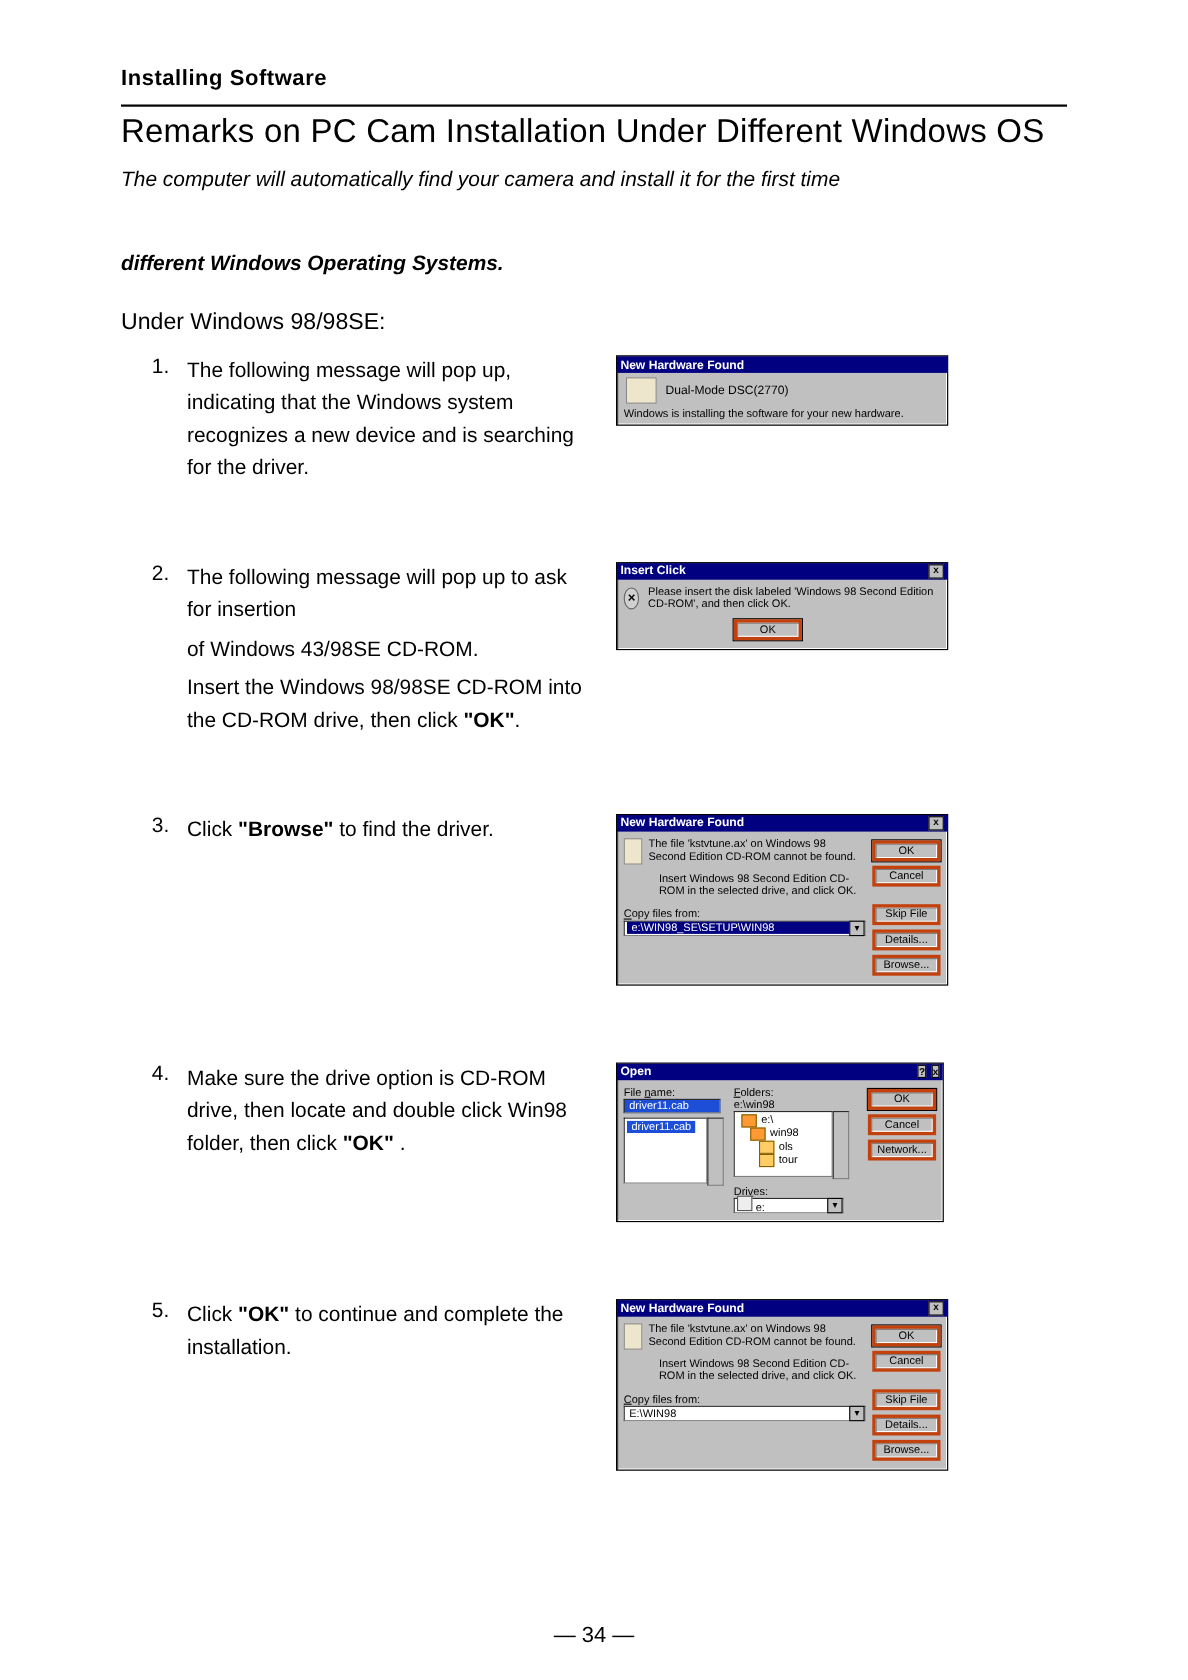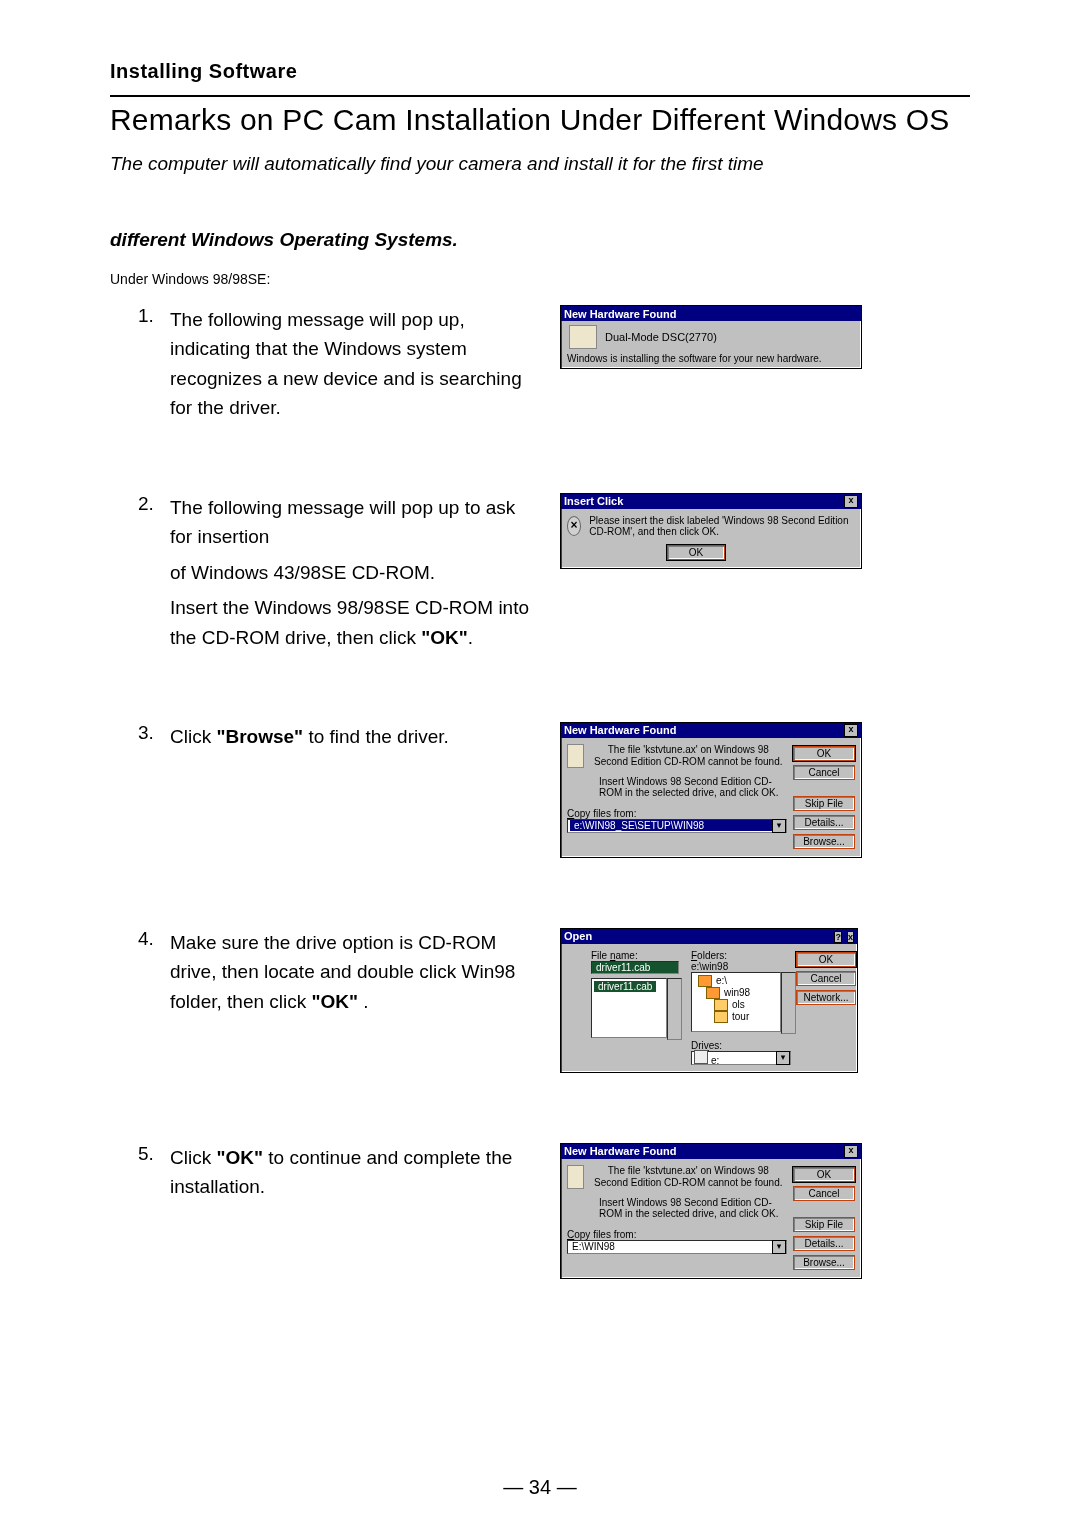--- a/index.html
+++ b/index.html
@@ -37,22 +37,22 @@
     margin: 0 0 8px 0;
   }
   .intro {
     font-size: 19px;
     line-height: 2.0;
     font-style: italic;
   }
   .bold { font-weight: bold; }
   .subhead {
     font-family: Impact, "Arial Black", sans-serif;
-    font-size: 14px;
-    margin-top: 12px;
+    font-size: 21px;
+    margin-top: 22px;
     margin-bottom: 18px;
   }
   ol.steps {
     list-style: none;
     margin: 0;
     padding: 0;
   }
   ol.steps > li {
     display: flex;
     align-items: flex-start;
@@ -110,39 +110,39 @@
     font-weight: bold;
     color: #000;
     margin-left: 2px;
   }
   .wbody {
     padding: 6px;
   }
   .wbtn {
     display: inline-block;
     background: #c0c0c0;
-    border: 1px solid #c2410c;
+    border: 3px solid #c2410c;
     box-shadow: 1px 1px 0 #808080 inset, -1px -1px 0 #fff inset;
     padding: 1px 0;
     min-width: 56px;
     text-align: center;
     font-size: 10px;
     margin: 2px 0;
   }
   .wbtn.default {
     box-shadow: 0 0 0 1px #000, 1px 1px 0 #808080 inset, -1px -1px 0 #fff inset;
   }
   .textbox {
     background: #fff;
     border: 1px inset #808080;
     padding: 0 4px;
     font-size: 10px;
     display: inline-block;
   }
-  .textbox.sel { background: #14532d; color: #fff; }
+  .textbox.sel { background: #1d4ed8; color: #fff; }
   .drop {
     background: #fff;
     border: 1px inset #808080;
     display: inline-flex;
     align-items: center;
     justify-content: space-between;
     font-size: 10px;
     padding: 0 0 0 2px;
     height: 14px;
     box-sizing: border-box;
@@ -169,29 +169,29 @@
   .dlg2 .wbody { display: flex; flex-direction: column; align-items: stretch; }
   .dlg2 .row { display: flex; align-items: center; }
   .dlg2 .msg { font-size: 10px; margin-left: 8px; }
   .dlg2 .okrow { text-align: left; padding-left: 100px; margin-top: 6px; }
 
   .dlg-nhf { width: 300px; }
   .dlg-nhf .wbody { display: flex; }
   .dlg-nhf .leftcol { flex: 1 1 auto; padding-right: 6px; }
   .dlg-nhf .rightcol { flex: 0 0 62px; display: flex; flex-direction: column; align-items: stretch; }
   .dlg-nhf .msg { display: flex; }
-  .dlg-nhf .msg .txt { font-size: 10px; margin-left: 6px; line-height: 1.2; text-align: center; }
+  .dlg-nhf .msg .txt { font-size: 10px; margin-left: 6px; line-height: 1.2; }
   .dlg-nhf .hint { font-size: 10px; margin-top: 8px; margin-left: 32px; }
   .dlg-nhf .copylbl { font-size: 10px; margin-top: 10px; margin-left: 0; }
   .dlg-nhf .copyrow { display: flex; align-items: center; }
   .dlg-nhf .copyrow .drop { flex: 1 1 auto; }
 
   .dlg-open { width: 296px; }
   .dlg-open .wbody { padding: 6px; }
-  .dlg-open .cols { display: flex; margin-left: 24px; }
+  .dlg-open .cols { display: flex; }
   .dlg-open .c1 { flex: 0 0 100px; }
   .dlg-open .c2 { flex: 1 1 auto; }
   .dlg-open .c3 { flex: 0 0 60px; display: flex; flex-direction: column; }
   .dlg-open .listbox {
     background: #fff; border: 1px inset #808080; height: 60px;
     font-size: 10px; padding: 2px; box-sizing: border-box;
   }
   .dlg-open .folders {
     background: #fff; border: 1px inset #808080; height: 60px;
     font-size: 10px; padding: 2px; box-sizing: border-box;

